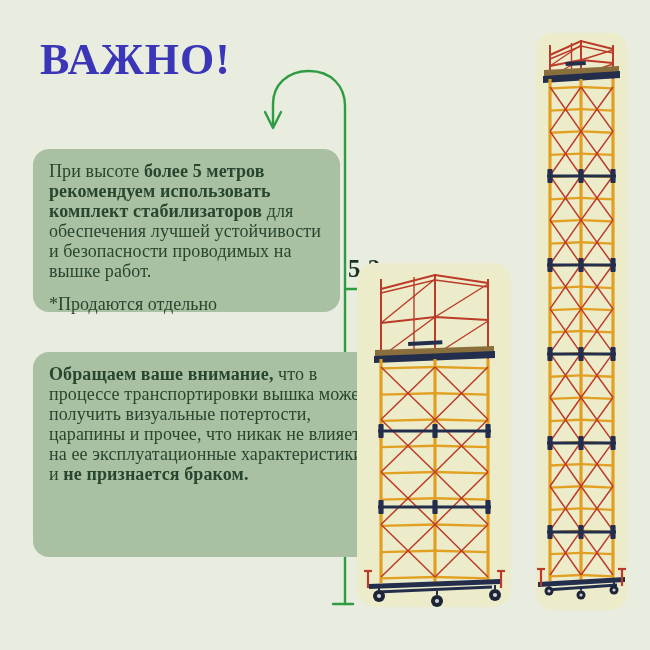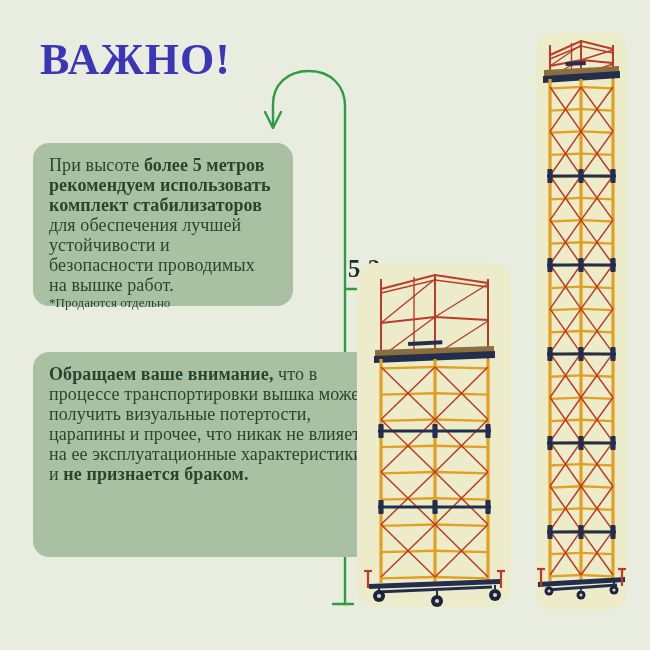--- a/index.html
+++ b/index.html
@@ -14,23 +14,23 @@
     color:var(--title-color);
   }
   .info-box{
     position:absolute;box-sizing:border-box;
     background:var(--box-bg);border-radius:16px;
     color:var(--box-text);
     padding:12px 16px 8px 16px;
   }
   .info-box p.main{margin:0;font-size:18px;line-height:20px;letter-spacing:.1px}
   .info-box .bold{font-weight:700}
-  .box1{left:33px;top:143px;width:260px;height:163px}
+  .box1{left:33px;top:149px;width:307px;height:163px}
   .box2{left:33px;top:352px;width:351px;height:205px}
-  .footnote{margin:0 0 0 0;font-size:13px;line-height:15px}
+  .footnote{margin:16px 0 0 0;font-size:18px;line-height:15px}
   .height-label{
     position:absolute;left:348px;top:255px;
     font-size:25px;font-weight:700;color:var(--height-label-color);
     letter-spacing:.5px;
   }
   .card{
     position:absolute;background:var(--card-bg);border-radius:16px;
   }
   .card1{left:357px;top:263px;width:154px;height:344px;border-radius:18px}
   .card2{left:536px;top:33px;width:91px;height:577px}

